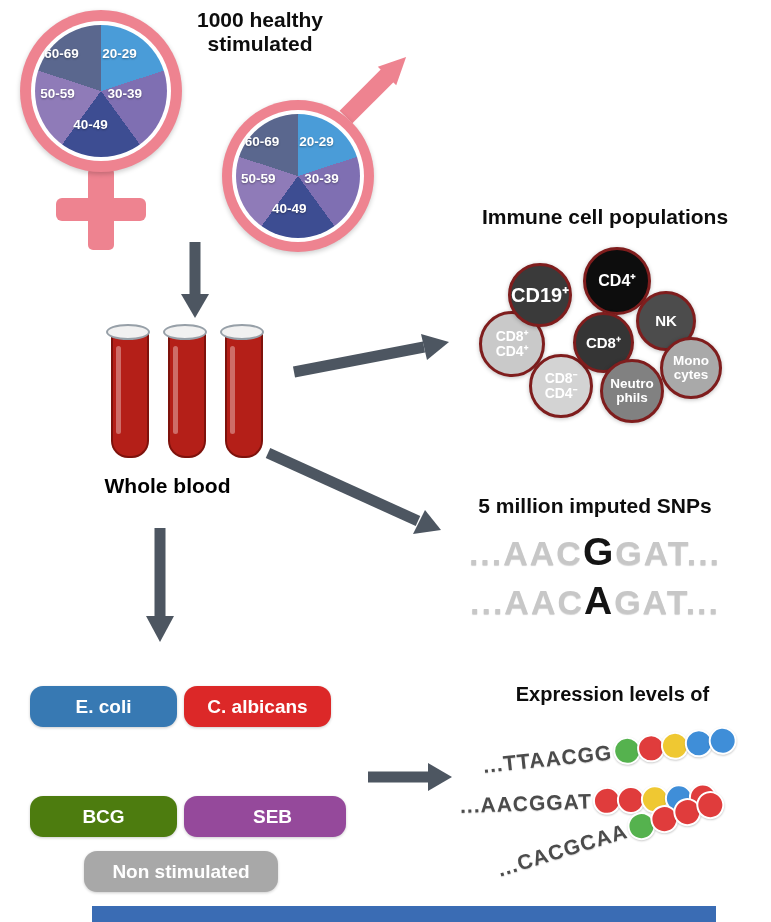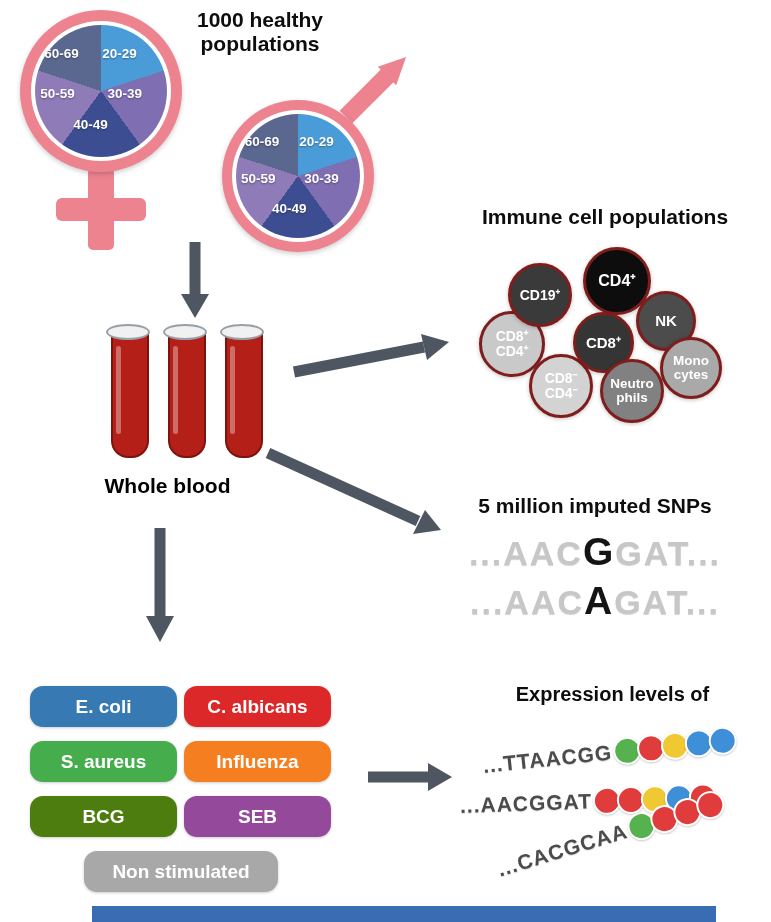--- a/index.html
+++ b/index.html
@@ -67,21 +67,21 @@
     border:2px solid #97A0A8; border-radius:50%; z-index:2; box-sizing:border-box; }
   .tube-shine { position:absolute; left:10px; top:22px; width:5px; height:88px;
     background:rgba(255,255,255,0.35); border-radius:3px; }
 
   
   .cell { position:absolute; border-radius:50%; border:3px solid #7f1d1d; color:#fff; font-weight:bold;
     display:flex; align-items:center; justify-content:center; text-align:center; line-height:1.05;
     box-shadow:0 1px 4px rgba(0,0,0,0.25); box-sizing:border-box; }
   .cell span { white-space:pre-line; }
   .c0 { left:479px; top:311px; width:66px; height:66px; font-size:14px; }   
-  .c1 { left:508px; top:263px; width:64px; height:64px; font-size:14px; }   
+  .c1 { left:508px; top:263px; width:64px; height:64px; font-size:20px; }   
   .c2 { left:583px; top:247px; width:68px; height:68px; font-size:16px; }   
   .c3 { left:636px; top:291px; width:60px; height:60px; font-size:15px; }   
   .c4 { left:660px; top:337px; width:62px; height:62px; font-size:13.5px; } 
   .c5 { left:529px; top:354px; width:64px; height:64px; font-size:14px; }   
   .c6 { left:573px; top:312px; width:61px; height:61px; font-size:15px; }   
   .c7 { left:600px; top:359px; width:64px; height:64px; font-size:13.5px; } 
 
   
   .snp-seq { position:absolute; left:430px; width:330px; text-align:center;
     font-size:34px; font-weight:bold; color:#C7C7C7; letter-spacing:2px;
@@ -137,21 +137,21 @@
       <polygon points="146,616 174,616 160,642" stroke="none"></polygon>
     </g>
     <g stroke="#4D5661" fill="#4D5661">
       <line x1="368" y1="777" x2="430" y2="777" stroke-width="11"></line>
       <polygon points="428,763 428,791 452,777" stroke="none"></polygon>
     </g>
   </svg>
 
   <div class="main-title">
     <div>1000 healthy</div>
-    <div>populations</div>
+    <div>stimulated</div>
   </div>
 
   <div class="gender female">
     <div class="stem"></div>
     <div class="crossbar"></div>
     <div class="ring">
       <div class="pie-holder">
         <div class="pie" style="background: conic-gradient(rgb(74, 156, 216) 0deg, rgb(74, 156, 216) 72deg, rgb(127, 111, 178) 72deg, rgb(127, 111, 178) 144deg, rgb(61, 77, 146) 144deg, rgb(61, 77, 146) 216deg, rgb(143, 123, 184) 216deg, rgb(143, 123, 184) 288deg, rgb(90, 103, 142) 288deg, rgb(90, 103, 142) 360deg);">
           <span class="pie-label pl-0">20-29</span>
           <span class="pie-label pl-1">30-39</span>
@@ -233,24 +233,22 @@
   <div class="snp-title">5 million imputed SNPs</div>
   <div class="snp-seq snp-1">
     <span>...AAC</span><span class="snp-variant">G</span><span>GAT...</span>
   </div>
   <div class="snp-seq snp-2">
     <span>...AAC</span><span class="snp-variant">A</span><span>GAT...</span>
   </div>
 
   <div class="pill p0" style="background-color: rgb(55, 121, 179);">E. coli</div>
   <div class="pill p1" style="background-color: rgb(220, 40, 40);">C. albicans</div>
-  <div class="pill p2" style="background-color: rgb(69, 173, 76);">S. aureus</div>
-  <div class="pill p3" style="background-color: rgb(245, 126, 32);">Influenza</div>
   <div class="pill p4" style="background-color: #4d7c0f;">BCG</div>
-  <div class="pill p5" style="background-color: rgb(149, 73, 155);">SEB</div>
+  <div class="pill p5" style="background-color: rgb(149, 73, 155); padding-left: 15px;">SEB</div>
   <div class="pill p6" style="background-color: rgb(168, 168, 168);">Non stimulated</div>
 
   <div class="expr-title">
     <div>Expression levels of</div>
   </div>
   <div class="expr-row er0">
     <span>...TTAACGG</span>
     <span class="beads">
         <span class="bead" style="background: rgb(85, 178, 78);"></span>
         <span class="bead" style="background: rgb(224, 60, 60);"></span>

